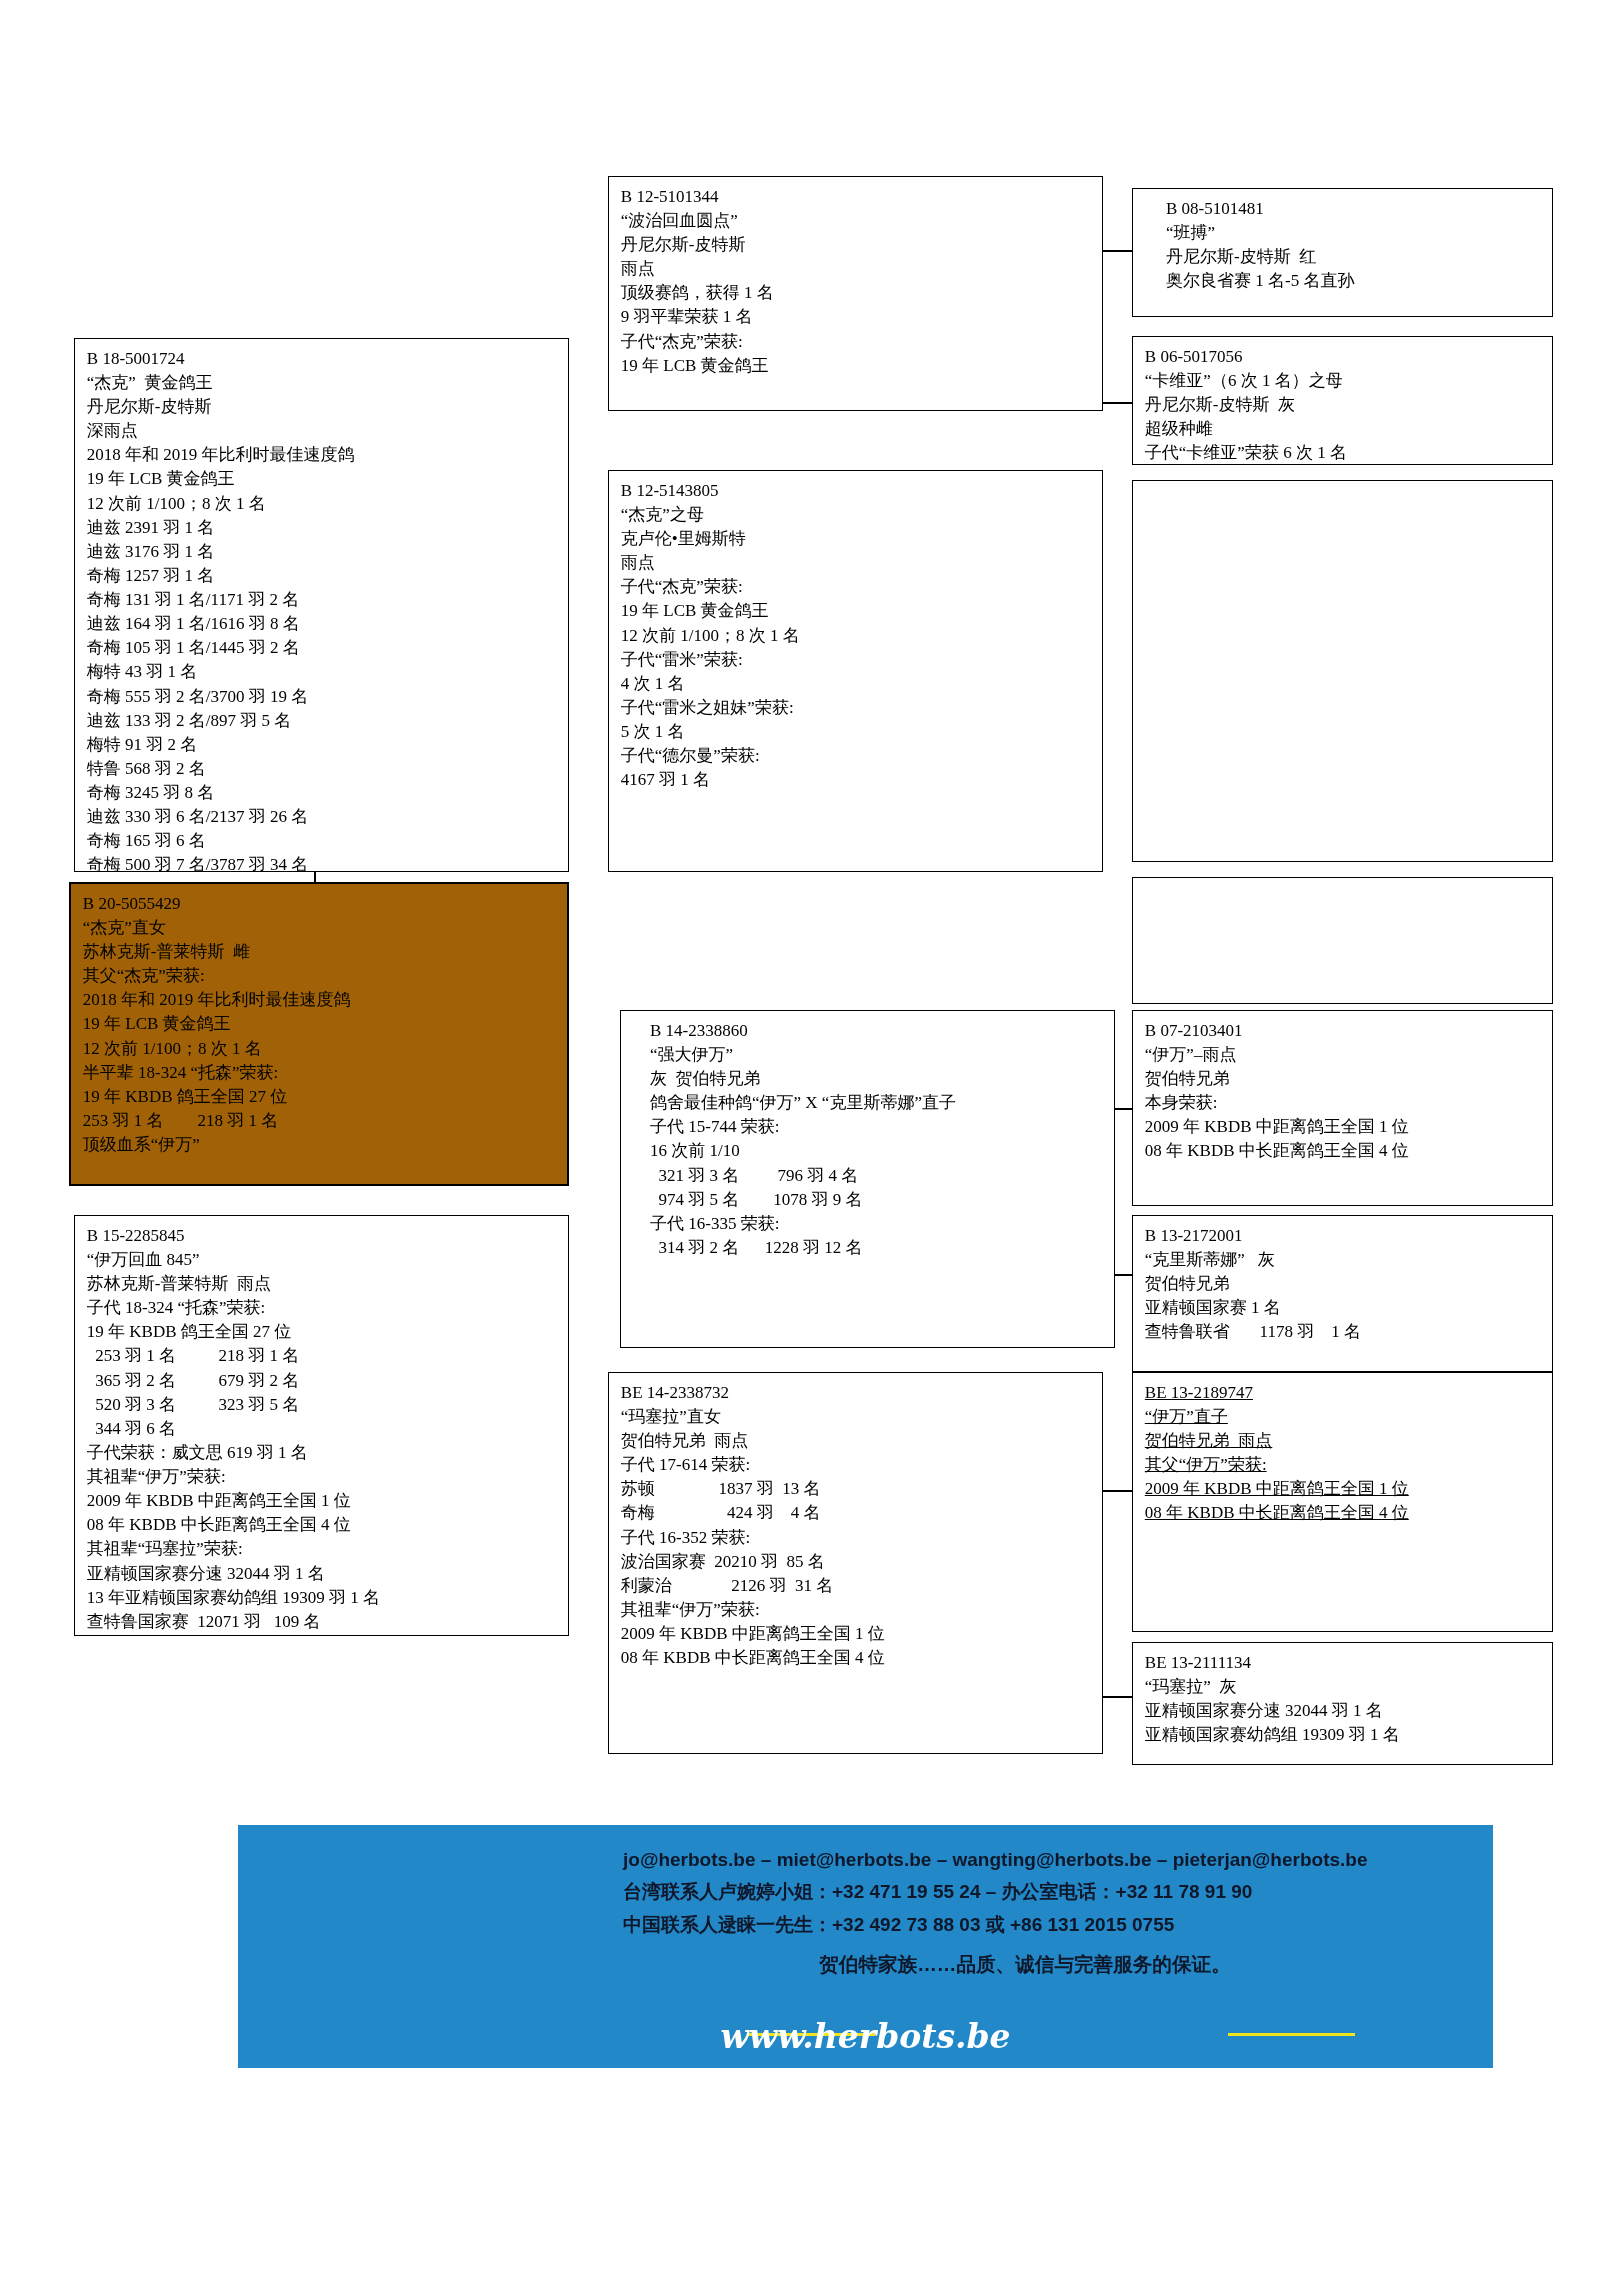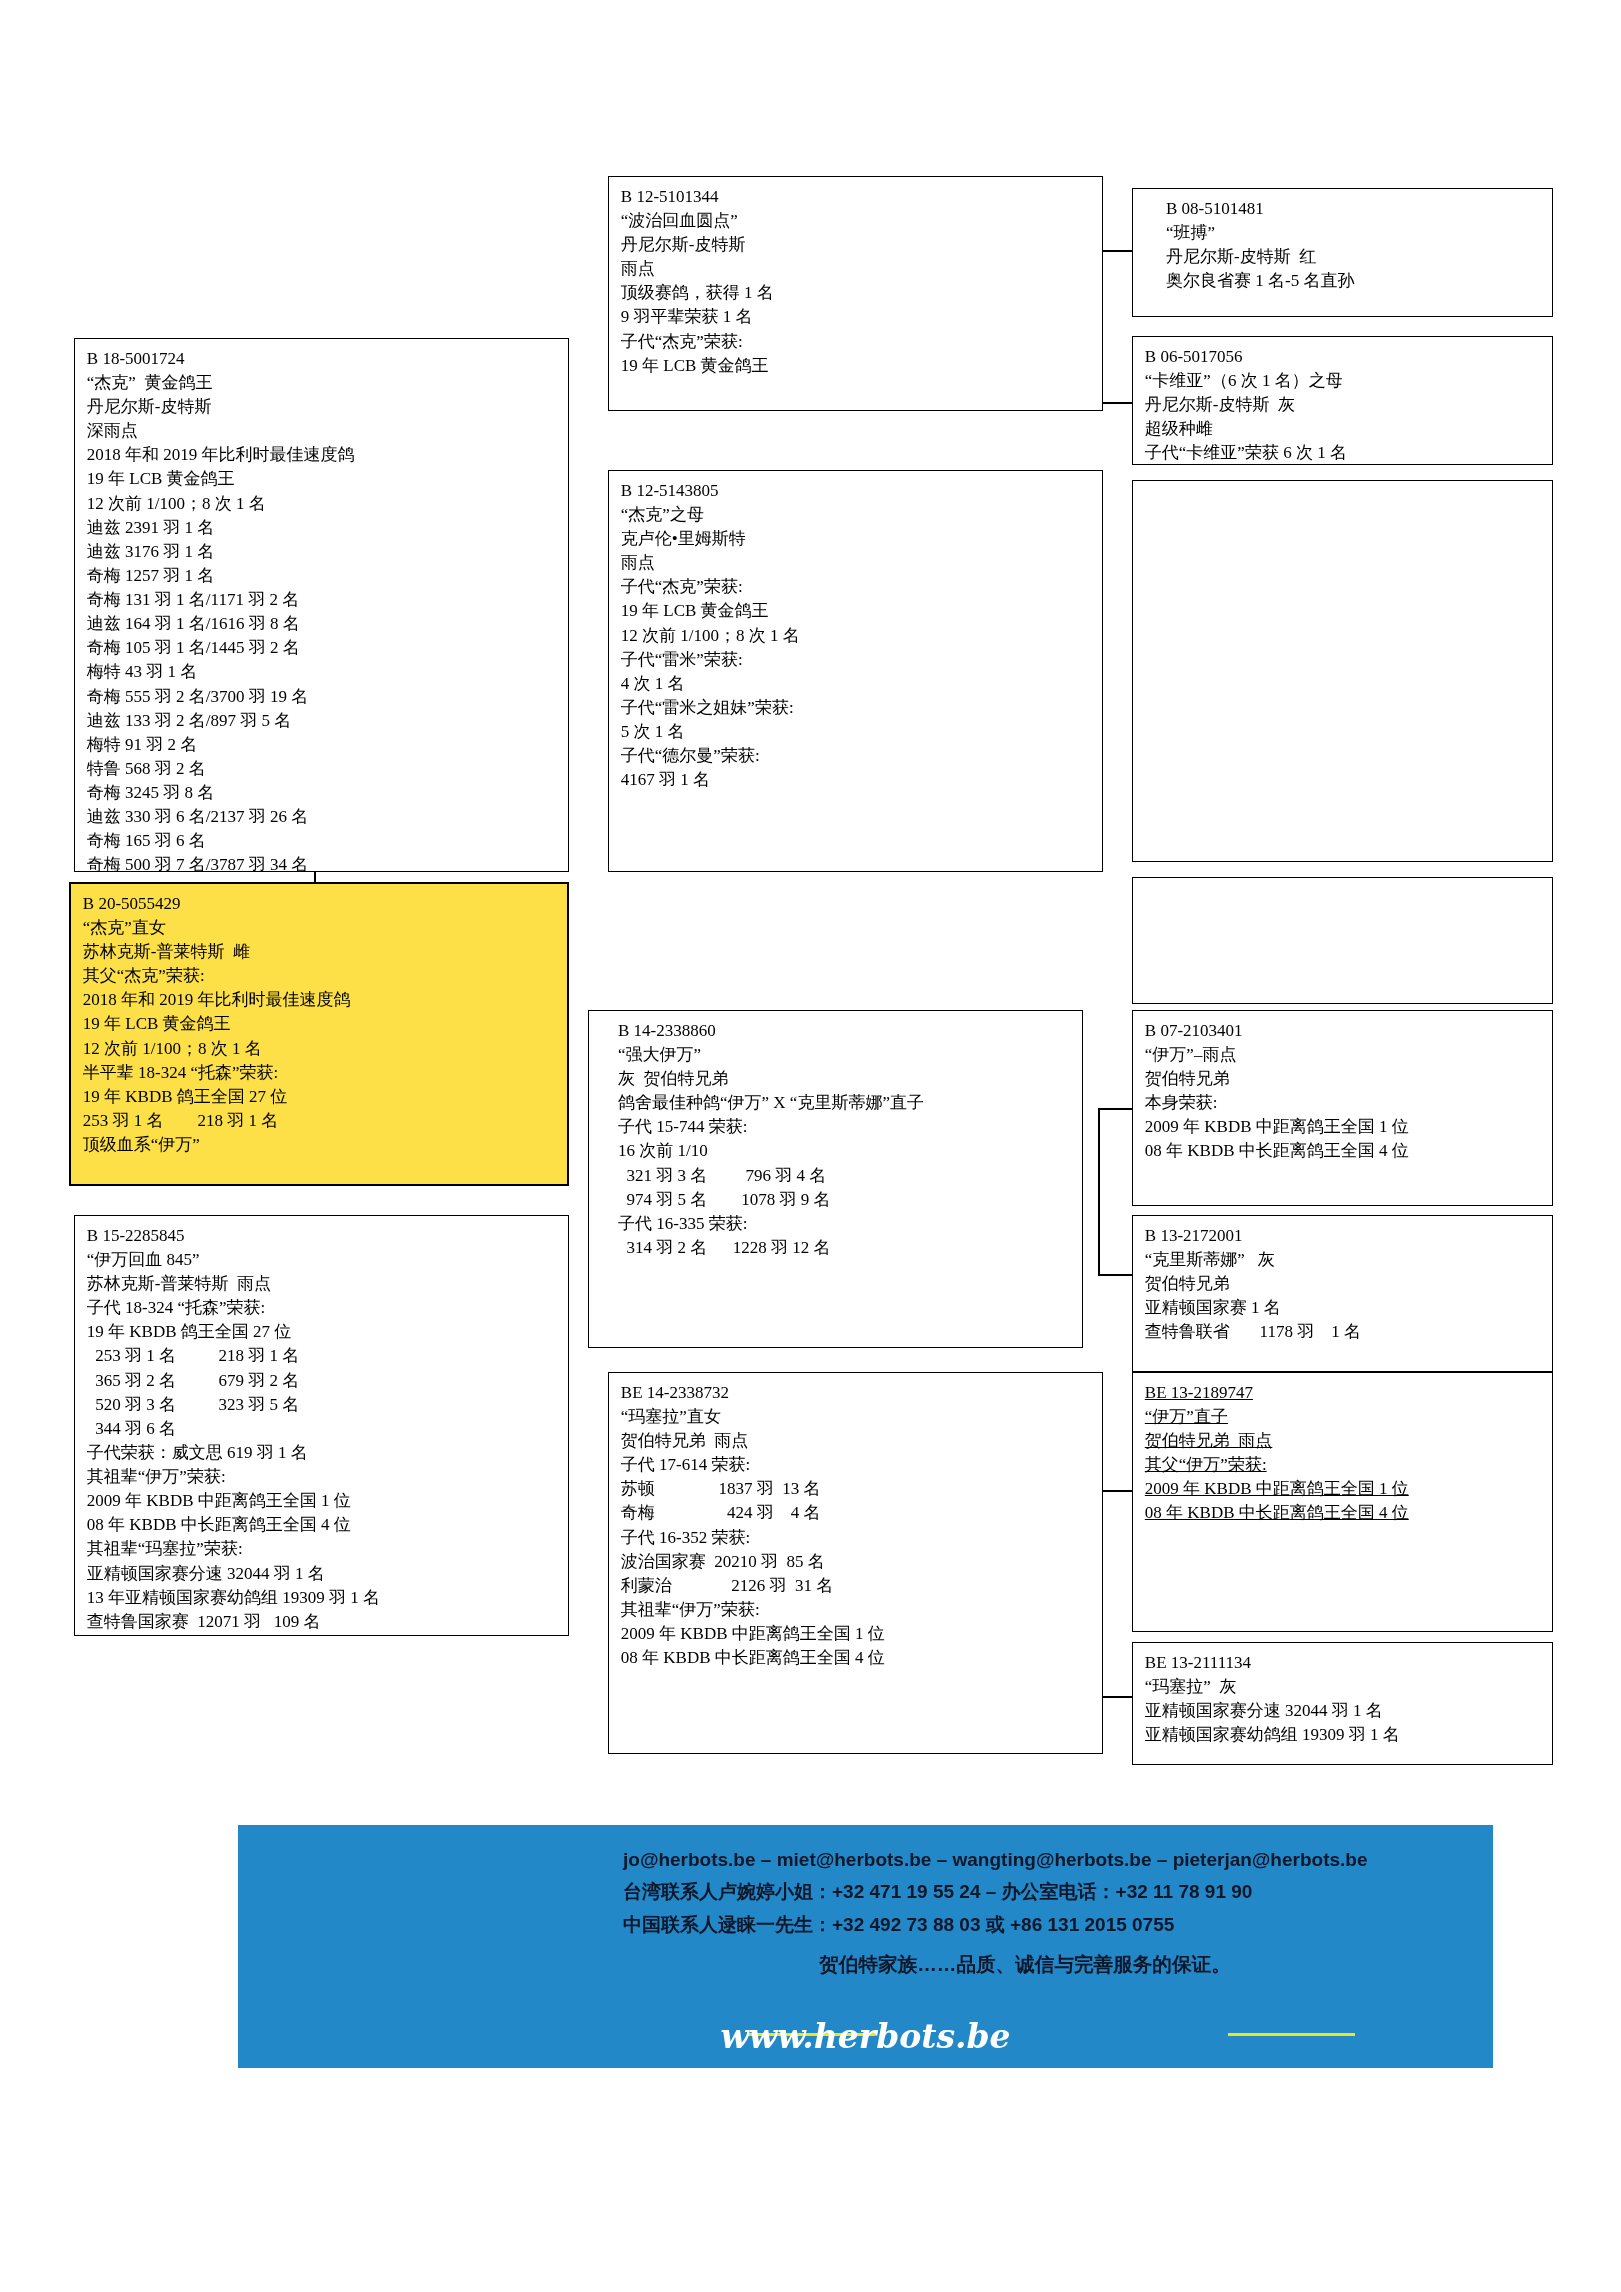--- a/index.html
+++ b/index.html
@@ -18,21 +18,21 @@
     border:1.5px solid #000;
     background:#fff;
     box-sizing:border-box;
     padding:7.8px 11.8px;
     font-size:17px;
     line-height:1.42;
     white-space:pre-wrap;
     overflow:hidden;
   }
   .box.focus{
-    background:#fde047;
+    background:#a16207;
     border:2.9px solid #000;
   }
   .box.empty{padding:0;}
 
   .conn{position:absolute;background:#000;}
   .vline{width:1.5px;}
   .hline{height:1.5px;}
 
   
   .banner{
@@ -176,21 +176,21 @@
 子代“杰克”荣获:
 19 年 LCB 黄金鸽王
 12 次前 1/100；8 次 1 名
 子代“雷米”荣获:
 4 次 1 名
 子代“雷米之姐妹”荣获:
 5 次 1 名
 子代“德尔曼”荣获:
 4167 羽 1 名</div>
 
-  <div class="box" style="left:588px;top:1010px;width:495px;height:338px;padding-left:29px;">B 14-2338860
+  <div class="box" style="left:620px;top:1010px;width:495px;height:338px;padding-left:29px;">B 14-2338860
 “强大伊万”
 灰  贺伯特兄弟
 鸽舍最佳种鸽“伊万” X “克里斯蒂娜”直子
 子代 15-744 荣获:
 16 次前 1/10
   321 羽 3 名         796 羽 4 名
   974 羽 5 名        1078 羽 9 名
 子代 16-335 荣获:
   314 羽 2 名      1228 羽 12 名</div>
 

